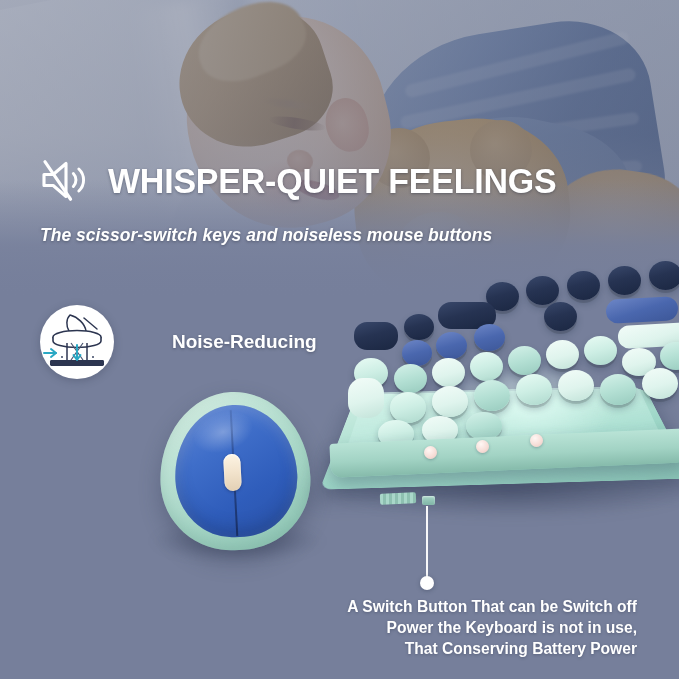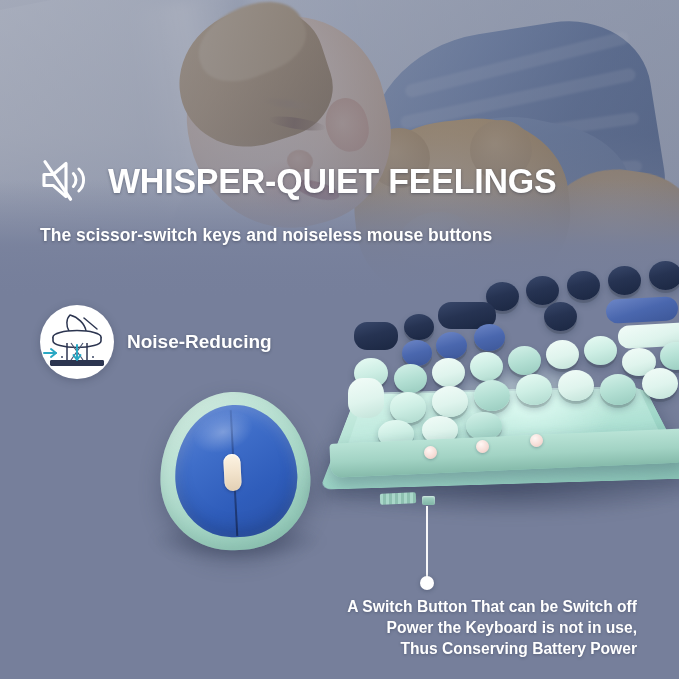--- a/index.html
+++ b/index.html
@@ -82,28 +82,28 @@
   .headline{
     font-size:35px;font-weight:700;color:#ffffff;letter-spacing:-.2px;
     white-space:nowrap;line-height:1;
     transform:scaleX(.97);transform-origin:left center;
     text-shadow:0 1px 3px rgba(40,46,64,.45);}
 
   
   .body-copy{position:absolute;left:40px;top:224px;width:520px;
     font-size:17.5px;font-weight:700;line-height:1.32;color:#ffffff;
     text-shadow:0 1px 3px rgba(40,46,64,.5);}
-  .body-copy div{white-space:nowrap;}
+  .body-copy div{white-space:nowrap;font-style:italic;}
 
   
   .badge{position:absolute;left:40px;top:305px;display:flex;align-items:center;gap:13px;}
   .badge-circle{width:74px;height:74px;border-radius:50%;background:#ffffff;flex:none;
     box-shadow:0 2px 8px rgba(40,48,70,.28);position:relative;overflow:hidden;}
   .badge-label{font-size:19px;font-weight:700;line-height:1.18;color:#ffffff;
-    text-shadow:0 1px 3px rgba(40,46,64,.45);}
+    text-shadow:0 1px 3px rgba(40,46,64,.45);margin-left:45px;}
 
   
   .mouse{position:absolute;left:160px;top:392px;width:150px;height:158px;}
   .mouse-body{position:absolute;inset:0;
     background:linear-gradient(150deg,#d7ece2 0%,#bfe3d6 30%,#a6d6c6 62%,#8cc4b3 100%);
     border-radius:50% 50% 47% 47%/56% 56% 44% 44%;
     box-shadow:0 10px 22px rgba(45,55,80,.33), inset 0 -6px 14px rgba(110,160,145,.35);
     transform:rotate(-3deg);}
   .mouse-top{position:absolute;left:15px;top:13px;width:122px;height:132px;
     background:linear-gradient(150deg,#5e86d6 0%,#3f6ec9 34%,#2f5dbb 66%,#2a52a8 100%);
@@ -312,16 +312,16 @@
     <div class="led" style="left:212px;top:184px;"></div>
     <div class="kb-vents"></div>
     <div class="kb-switch"></div>
   </div>
 
   <div class="leader"></div>
   <div class="leader-dot"></div>
   <div class="caption">
     <div>A Switch Button That can be Switch off</div>
     <div>Power the Keyboard is not in use,</div>
-    <div>Thus Conserving Battery Power</div>
+    <div>That Conserving Battery Power</div>
   </div>
 
 </div>
 
 </body></html>

